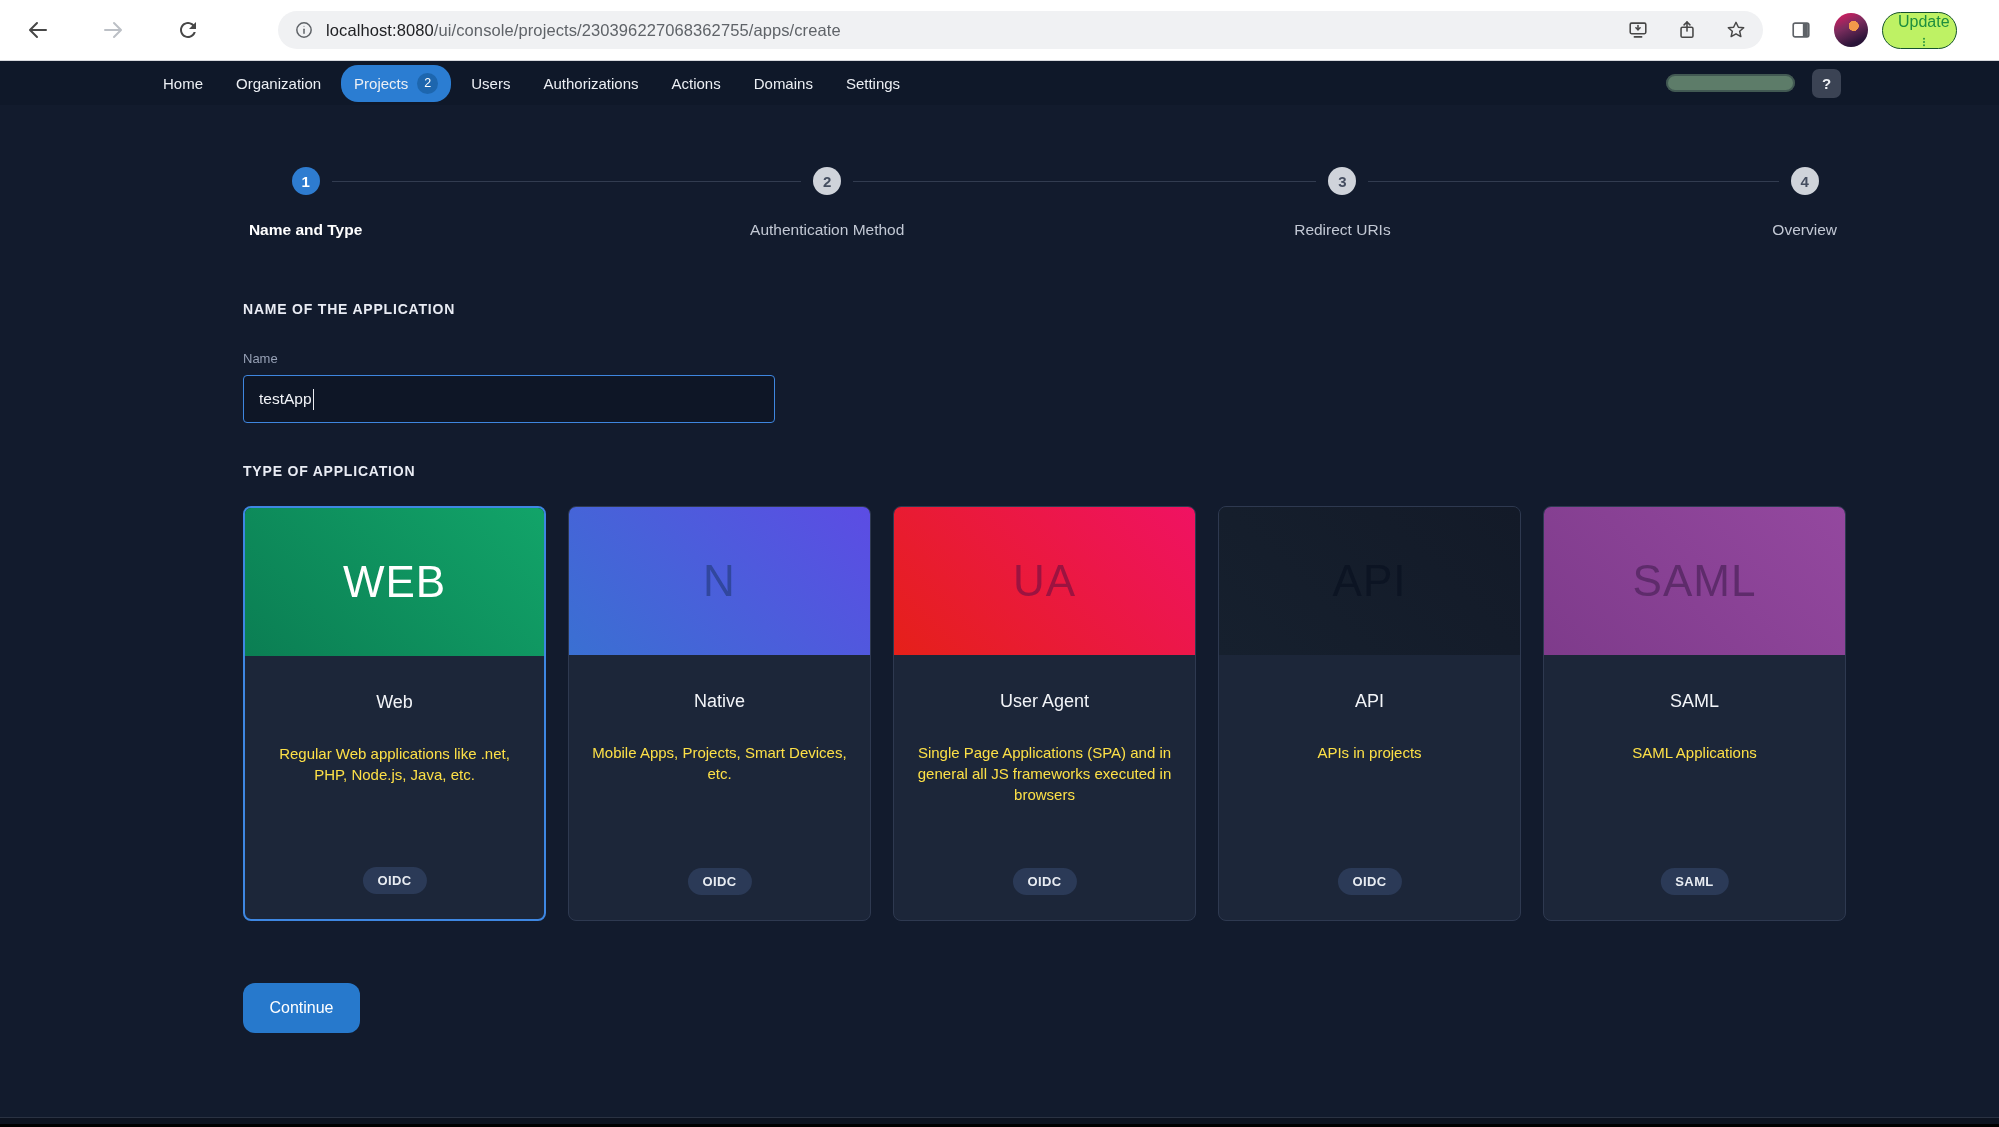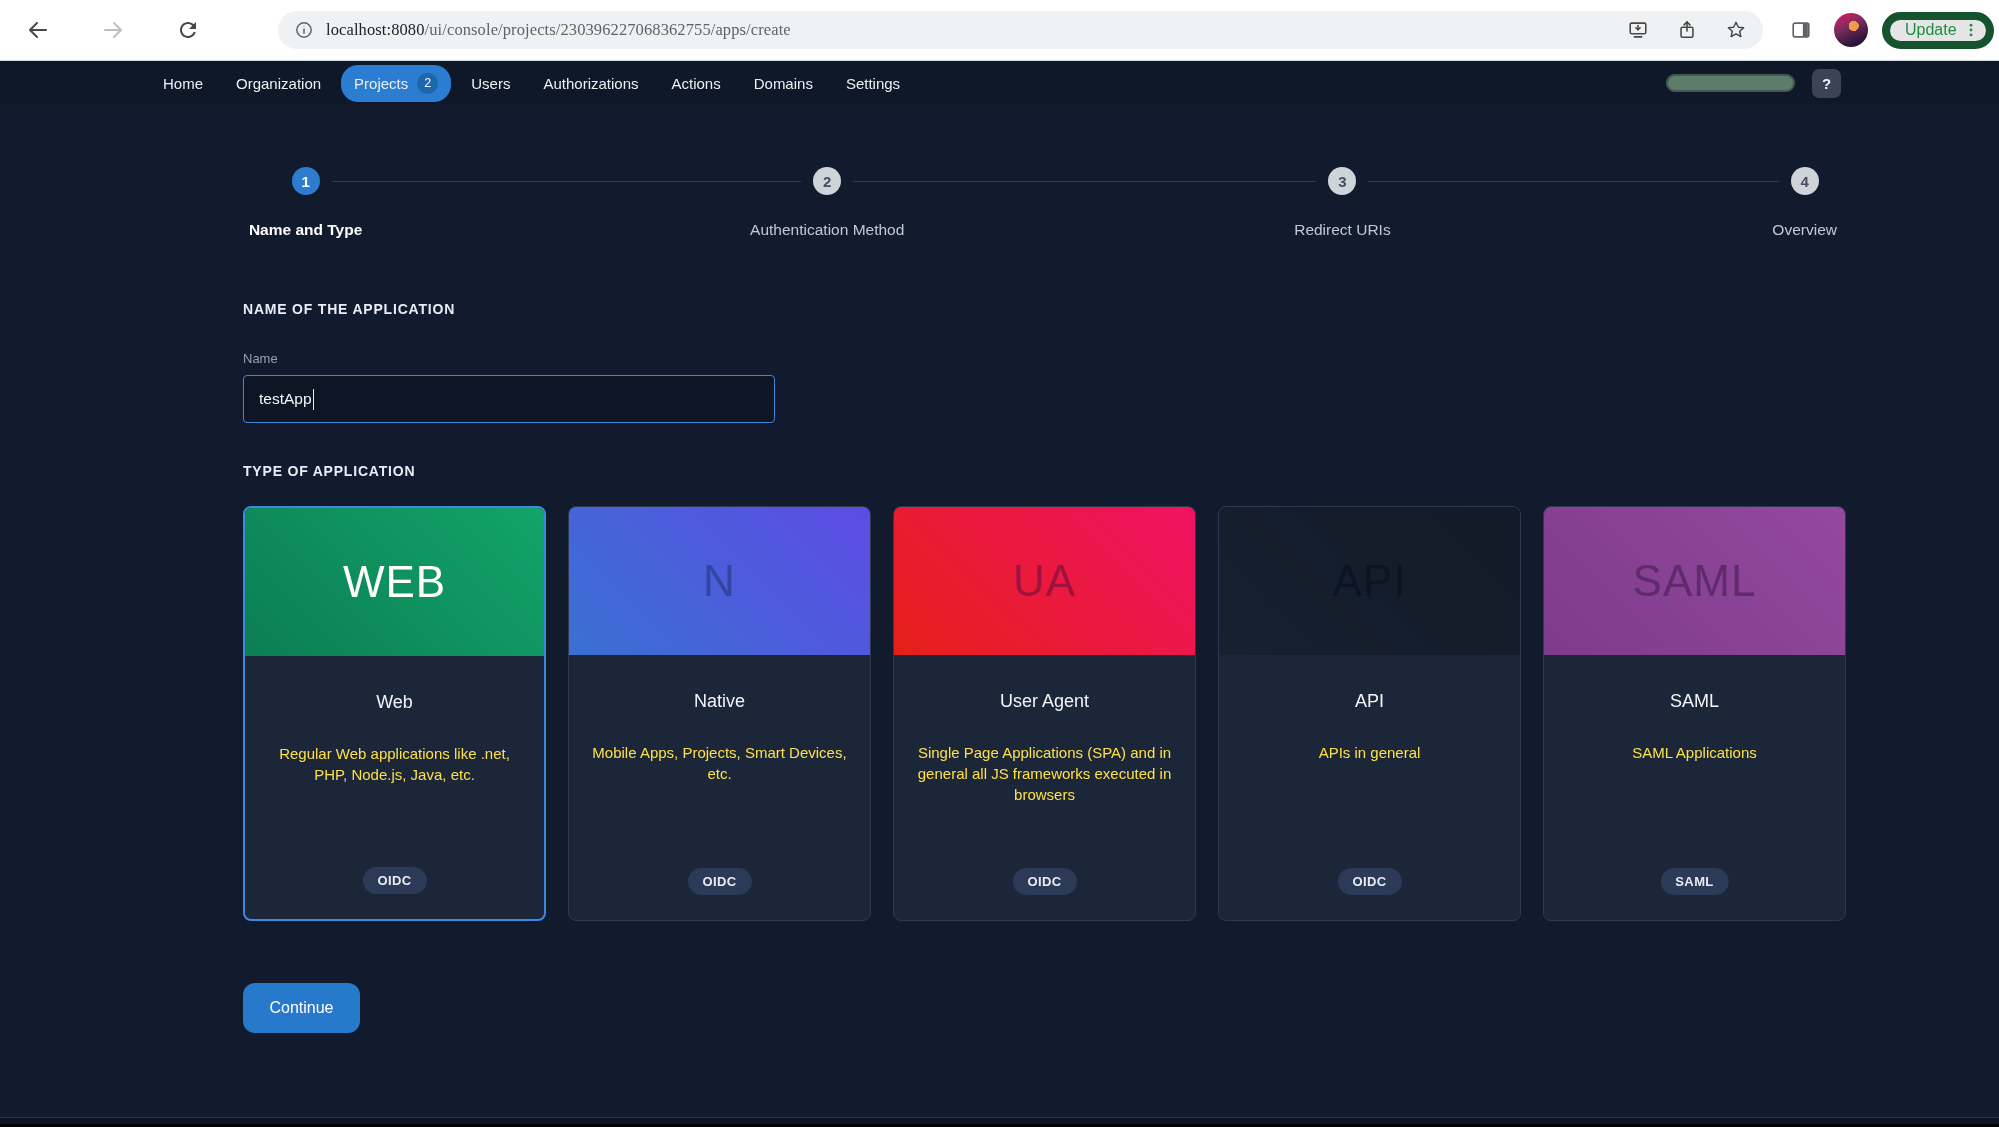--- a/index.html
+++ b/index.html
@@ -7,31 +7,31 @@
   body { font-family:"Liberation Sans", sans-serif; background:#121b2d; position:relative; }
 
   
   .chrome { height:61px; background:#ffffff; display:flex; align-items:center;
             padding-left:26px; border-bottom:1px solid #d7d9dd; }
   .nav-btn { width:24px; height:24px; flex:none; cursor:pointer; }
   .nav-btn + .nav-btn { margin-left:51px; }
   .omnibox { margin-left:78px; width:1485px; height:38px; background:#f0f1f3;
              border-radius:19px; display:flex; align-items:center; padding:0 16px; }
   .omnibox .url { margin-left:12px; font-size:16.5px; flex:1; white-space:nowrap;
-                  overflow:hidden; letter-spacing:.1px;font-family:Liberation Serif, serif; }
+                  overflow:hidden; letter-spacing:.1px; }
   .url .domain { color:#202124; }
   .url .path   { color:#5f6368; }
   .box-icons { display:flex; align-items:center; gap:27px; margin-left:16px; }
   .sidepanel { margin-left:27px; flex:none; }
   .avatar { margin-left:22px; width:34px; height:34px; border-radius:50%; flex:none; cursor:pointer;
             background:
               radial-gradient(circle at 58% 38%, #f2994a 0 17%, rgba(0,0,0,0) 18%),
               linear-gradient(155deg, #d81b60 5%, #7b2d5e 40%, #2a1438 80%); }
-  .update-pill { margin-left:14px; height:37px; border:8px solid #14532d; border-radius:19px;
-                 display:flex; align-items:center; padding:0 6px 0 15px; gap:5px; background:#e5e5e5; cursor:pointer; }
+  .update-pill { margin-left:14px; height:37px; border:1px solid #14532d; border-radius:19px;
+                 display:flex; align-items:center; padding:0 6px 0 15px; gap:5px; background:#bef264; cursor:pointer;flex-direction:column; }
   .update-pill span { color:#1e8e3e; font-size:16px; font-weight:500; }
 
   
   .topnav { height:44px; background:#0f1829; display:flex; align-items:center;
             padding:0 158px 0 150px; }
   .nav-items { display:flex; align-items:center; gap:7px; }
   .nav-item { color:#eceff4; font-size:15px; padding:8px 13px; border-radius:17px;
               cursor:pointer; display:flex; align-items:center; gap:9px; white-space:nowrap; }
   .nav-item.active { background:#2b7dd2; font-weight:500; }
   .nav-badge { background:#1d66ae; color:#fff; width:21px; height:21px; border-radius:50%;
@@ -237,21 +237,21 @@
           <div class="card-desc">Single Page Applications (SPA) and in general all JS frameworks executed in browsers</div>
           <div class="proto-badge">OIDC</div>
         </div>
       </div>
       <div class="type-card">
         <div class="card-header" style="background: linear-gradient(45deg, rgb(22, 32, 46), rgb(19, 26, 40));">
           <span class="card-abbr" style="color: rgb(12, 20, 35);">API</span>
         </div>
         <div class="card-body">
           <div class="card-title">API</div>
-          <div class="card-desc">APIs in general</div>
+          <div class="card-desc">APIs in projects</div>
           <div class="proto-badge">OIDC</div>
         </div>
       </div>
       <div class="type-card">
         <div class="card-header" style="background: linear-gradient(45deg, rgb(126, 59, 139), rgb(148, 72, 159));">
           <span class="card-abbr" style="color: rgb(94, 43, 107);">SAML</span>
         </div>
         <div class="card-body">
           <div class="card-title">SAML</div>
           <div class="card-desc">SAML Applications</div>

